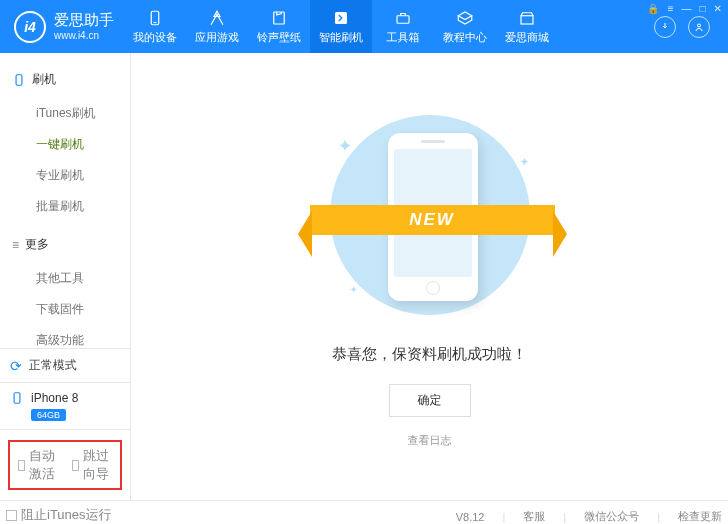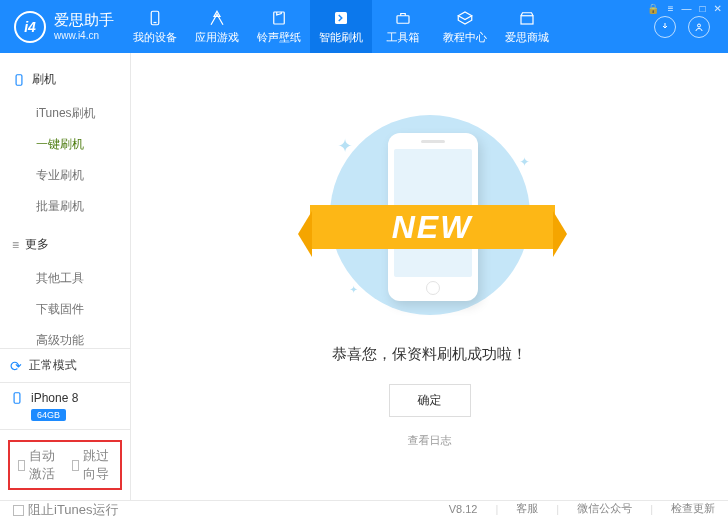--- a/index.html
+++ b/index.html
@@ -34,29 +34,29 @@
 .redbox { border: 2px solid #e63333; padding: 5px 8px; display: flex; gap: 14px; width: 100%; }
 .chk { display: flex; align-items: center; gap: 4px; color: #888; font-size: 13px; }
 .chkbox { width: 11px; height: 11px; border: 1px solid #bbb; display: inline-block; }
 .main { flex: 1; display: flex; flex-direction: column; align-items: center; justify-content: center; padding: 20px; }
 .illus { width: 220px; height: 220px; position: relative; margin-bottom: 20px; }
 .bigcircle { position: absolute; width: 200px; height: 200px; background: #c5e6f8; border-radius: 50%; left: 10px; top: 10px; }
 .phone { position: absolute; width: 90px; height: 168px; background: #fff; border-radius: 12px; left: 68px; top: 28px; box-shadow: 3px 5px 12px rgba(0,0,0,0.12); }
 .phone::before { content: ""; position: absolute; top: 7px; left: 50%; transform: translateX(-50%); width: 24px; height: 3px; background: #e3e3e3; border-radius: 2px; }
 .phone::after { content: ""; position: absolute; bottom: 6px; left: 50%; transform: translateX(-50%); width: 12px; height: 12px; border: 1px solid #e3e3e3; border-radius: 50%; }
 .screen { position: absolute; top: 16px; left: 6px; right: 6px; bottom: 24px; background: #e6f3fb; border-radius: 2px; }
-.ribbon { position: absolute; left: -10px; width: 245px; top: 100px; height: 44px; background: #fdb716; display: flex; align-items: center; justify-content: center; color: #fff; font-weight: bold; font-size: 32px; font-style: italic; letter-spacing: 2px; }
+.ribbon { position: absolute; left: -10px; width: 245px; top: 100px; height: 30px; background: #fdb716; display: flex; align-items: center; justify-content: center; color: #fff; font-weight: bold; font-size: 17px; font-style: italic; letter-spacing: 2px; }
 .ribbon::before, .ribbon::after { content: ""; position: absolute; width: 0; height: 0; border-style: solid; }
 .ribbon::before { left: -12px; top: 6px; border-width: 23px 14px 23px 0; border-color: transparent #f5a500 transparent transparent; }
 .ribbon::after { right: -12px; top: 6px; border-width: 23px 0 23px 14px; border-color: transparent transparent transparent #f5a500; }
 .star { position: absolute; color: #b7e1f5; }
 .msg { font-size: 15px; color: #333; margin-bottom: 20px; }
 .btn { border: 1px solid #ddd; padding: 7px 28px; background: #fff; cursor: pointer; font-size: 12px; color: #333; margin-bottom: 16px; }
 .loglink { color: #999; font-size: 11px; cursor: pointer; }
-.footer { height: 24px; border-top: 1px solid #e8e8e8; display: flex; align-items: flex-start; font-size: 11px; color: #888; padding: 0 13px; }
+.footer { height: 24px; border-top: 1px solid #e8e8e8; display: flex; align-items: flex-end; font-size: 11px; color: #888; padding: 0 6px; }
 .footer .chk { color: #888; }
 .footer-right { margin-left: auto; display: flex; gap: 18px; align-items: center; }
 .sep { color: #ddd; }
 svg { display: block; }
 </style>
 </head>
 <body>
 
 <div class="header">
   <div class="logo">

